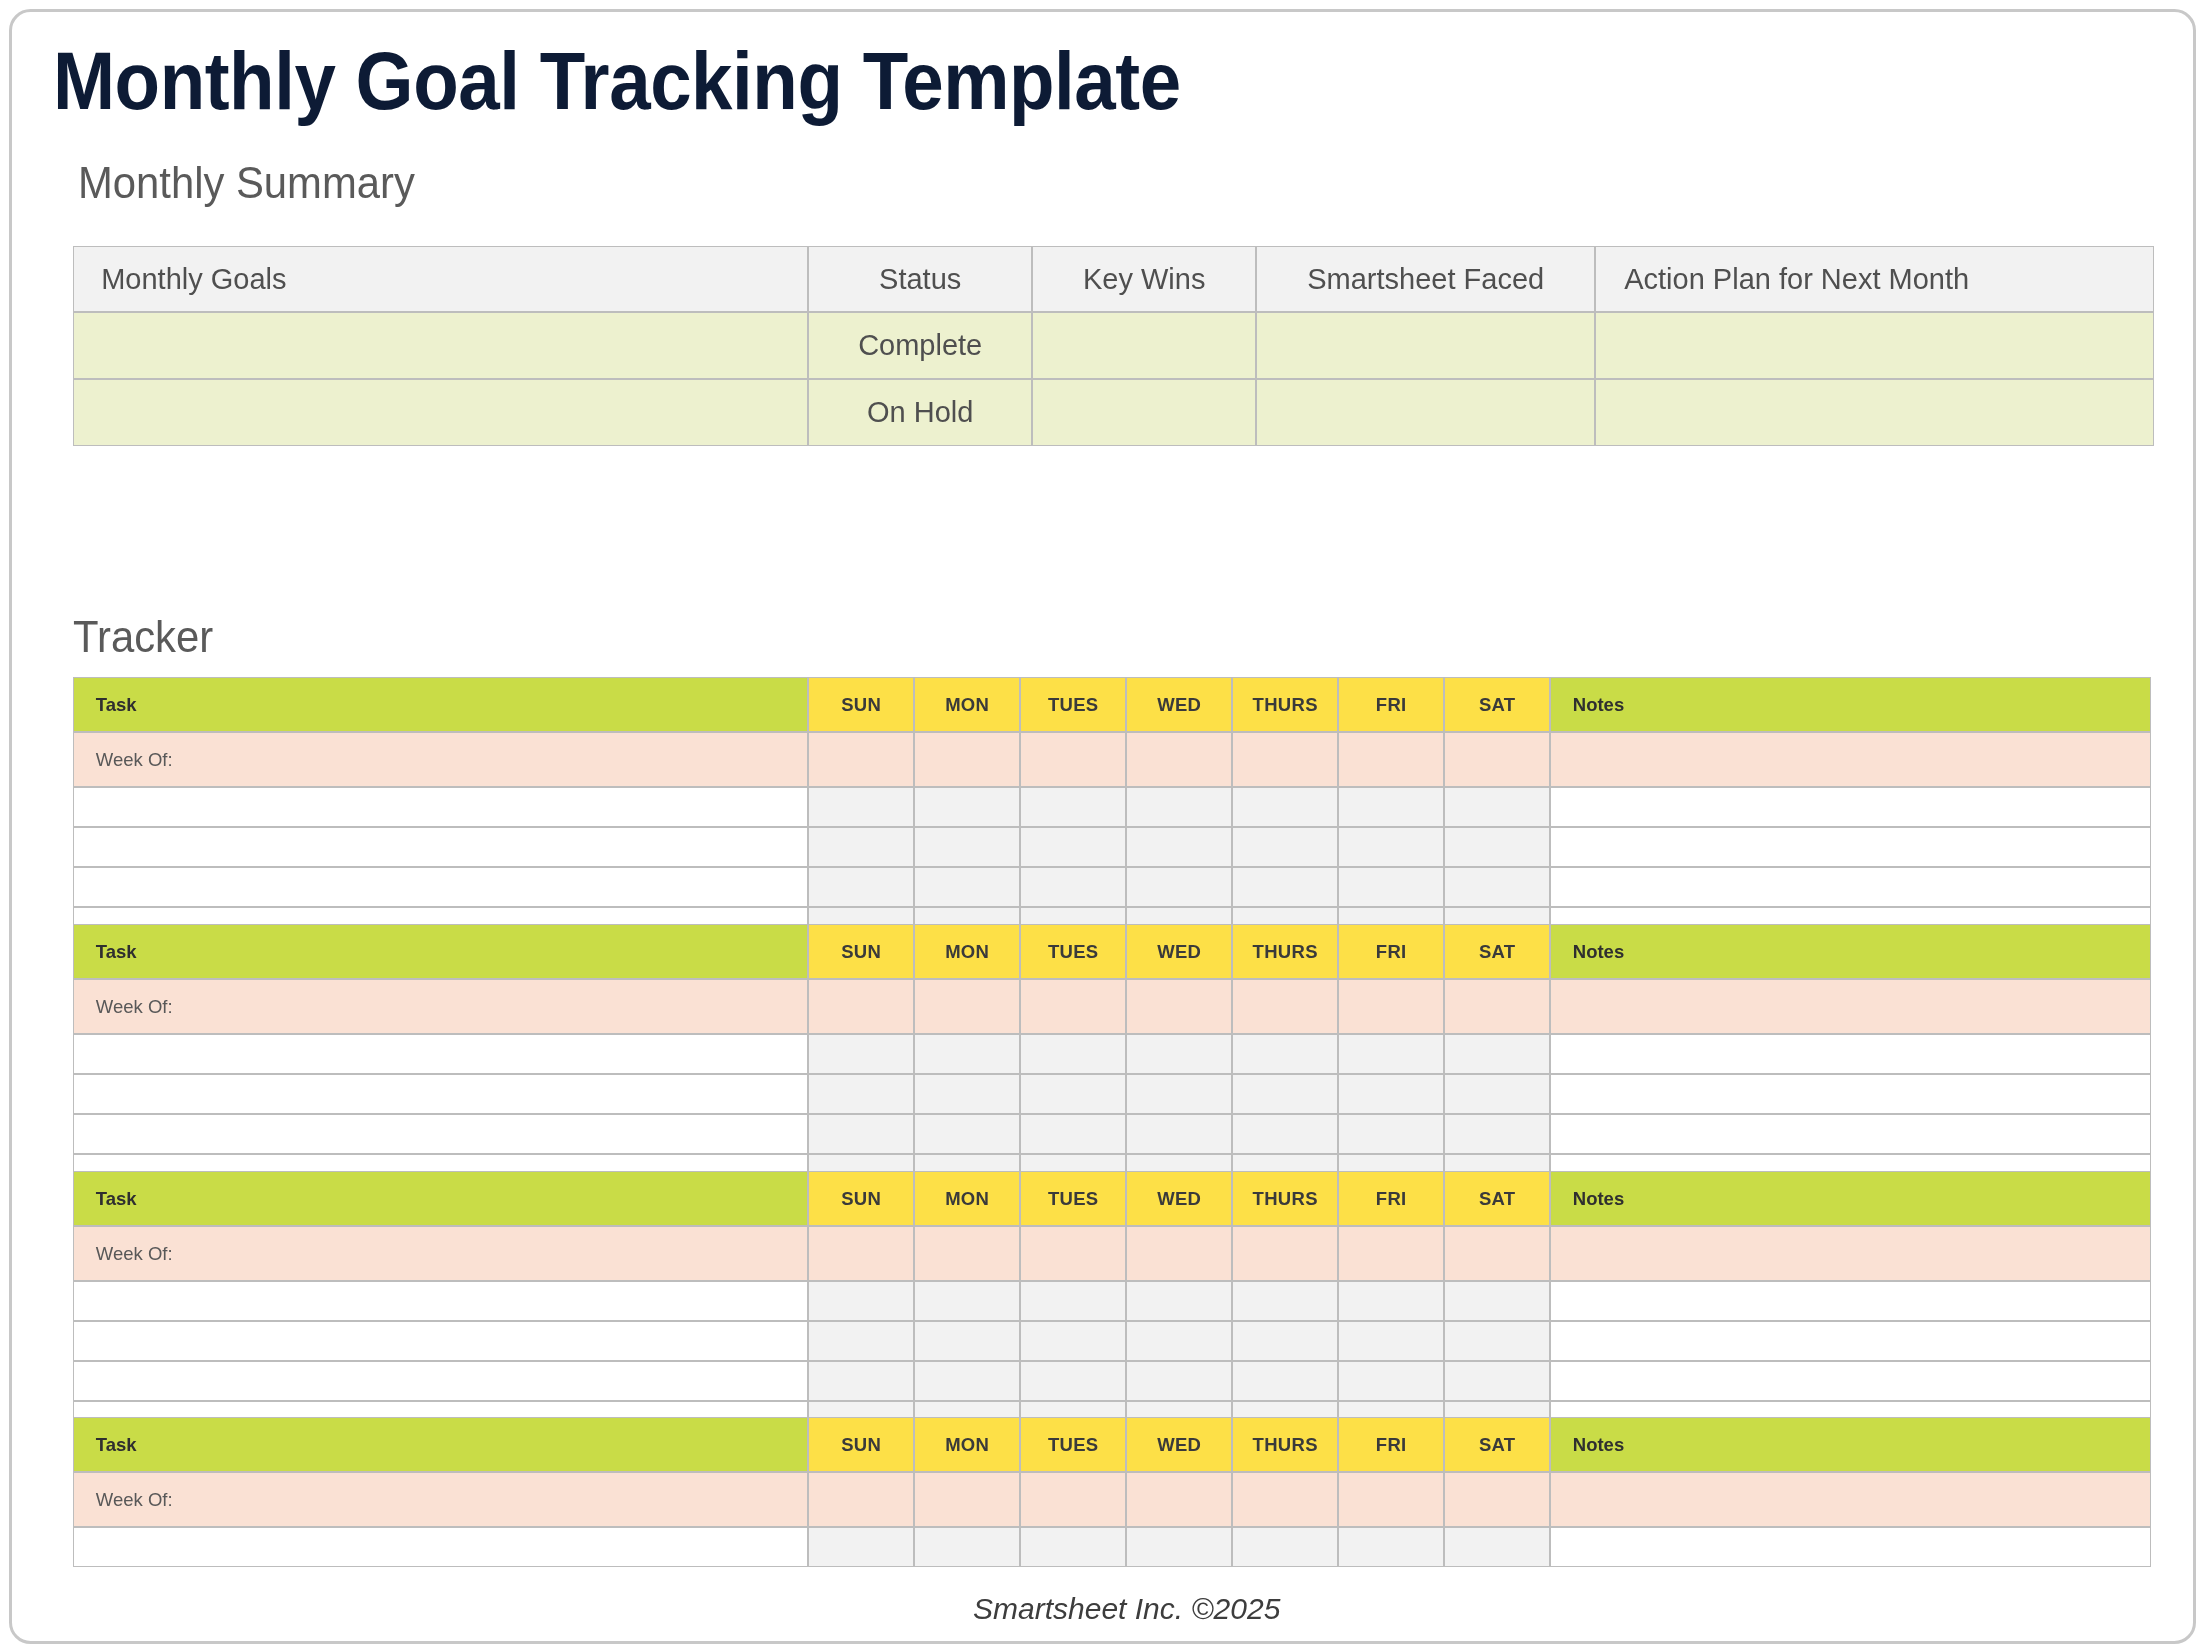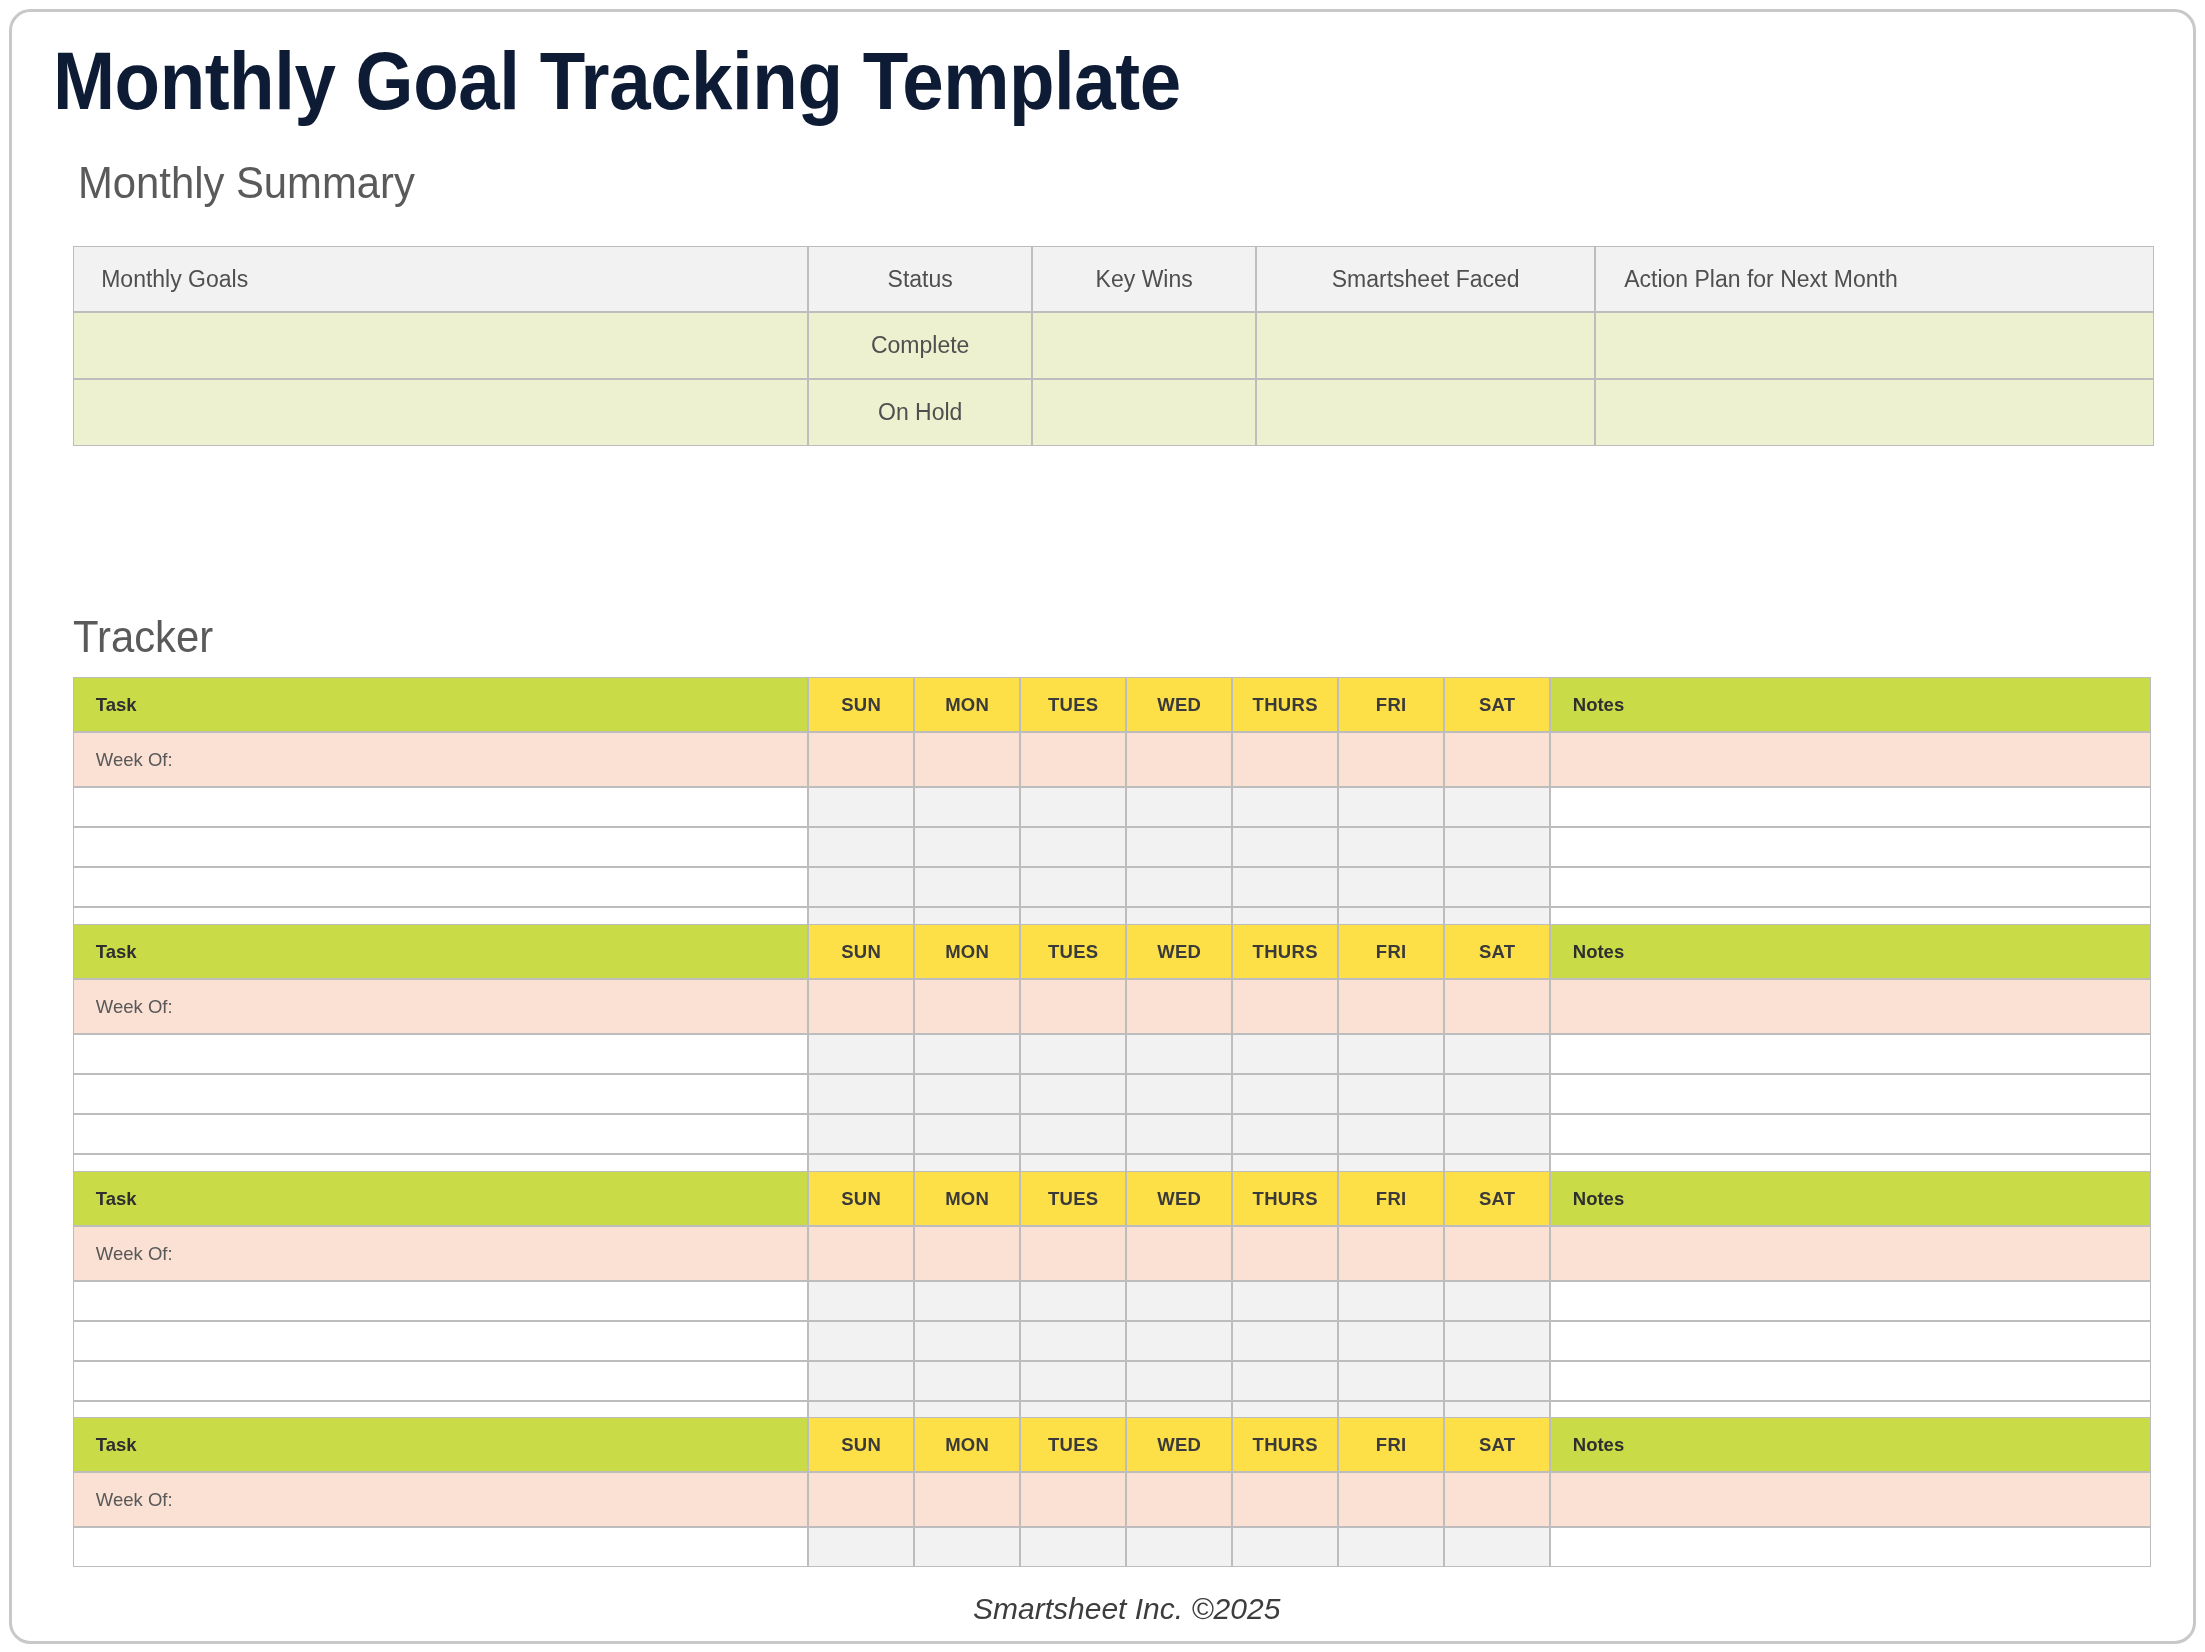--- a/index.html
+++ b/index.html
@@ -71,21 +71,21 @@
   .summary-table {
     position: absolute;
     left: 61px;
     top: 234px;
     width: 2080px;
   }
   .summary-table th,
   .summary-table td {
     border: 1.5px solid #bdbdbd;
     font-weight: 400;
-    font-size: 23px;
+    font-size: 29px;
     color: #4f4f4f;
     vertical-align: middle;
   }
   .summary-table thead th {
     background: #f2f2f2;
     height: 66px;
     padding: 0 27px;
     text-align: left;
   }
   .summary-table thead th.c-status,

